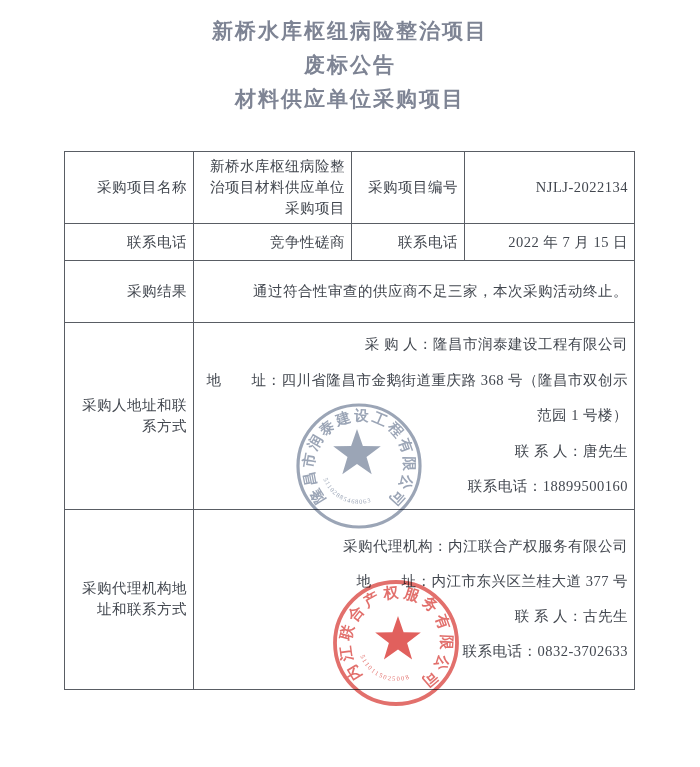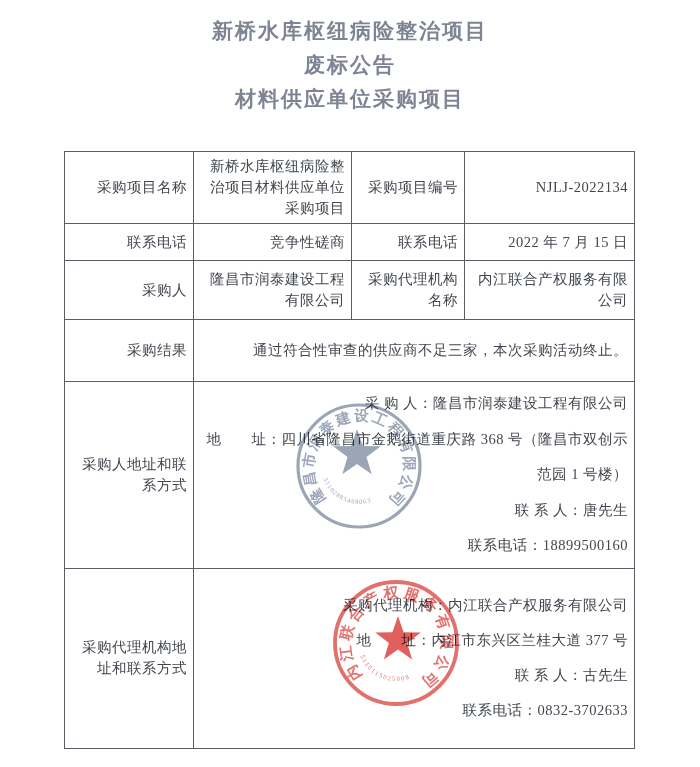--- a/index.html
+++ b/index.html
@@ -86,26 +86,20 @@
       <td>新桥水库枢纽病险整治项目材料供应单位采购项目</td>
       <td>采购项目编号</td>
       <td>NJLJ-2022134</td>
     </tr>
     <tr style="height:37px">
       <td>联系电话</td>
       <td>竞争性磋商</td>
       <td>联系电话</td>
       <td>2022 年 7 月 15 日</td>
     </tr>
-    <tr style="height:59px">
-      <td>采购人</td>
-      <td>隆昌市润泰建设工程有限公司</td>
-      <td>采购代理机构名称</td>
-      <td>内江联合产权服务有限公司</td>
-    </tr>
     <tr style="height:62px">
       <td>采购结果</td>
       <td colspan="3" class="left-val">通过符合性审查的供应商不足三家，本次采购活动终止。</td>
     </tr>
     <tr class="row5" style="height:180px">
       <td>采购人地址和联系方式</td>
       <td colspan="3" class="contact-cell">
         <div class="contact-line">采 购 人：隆昌市润泰建设工程有限公司</div>
         <div class="contact-line">地　　址：四川省隆昌市金鹅街道重庆路 368 号（隆昌市双创示范园 1 号楼）</div>
         <div class="contact-line">联 系 人：唐先生</div>

